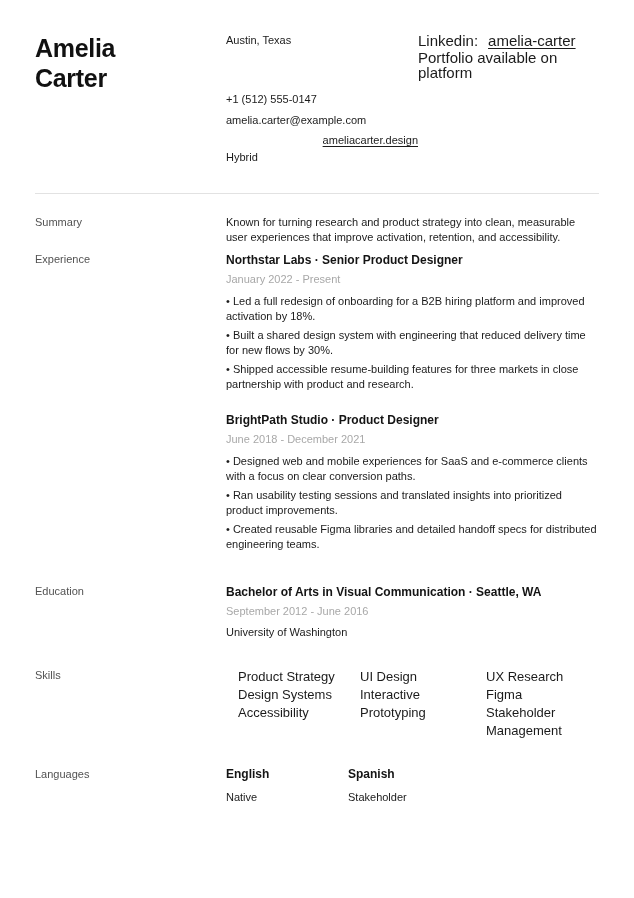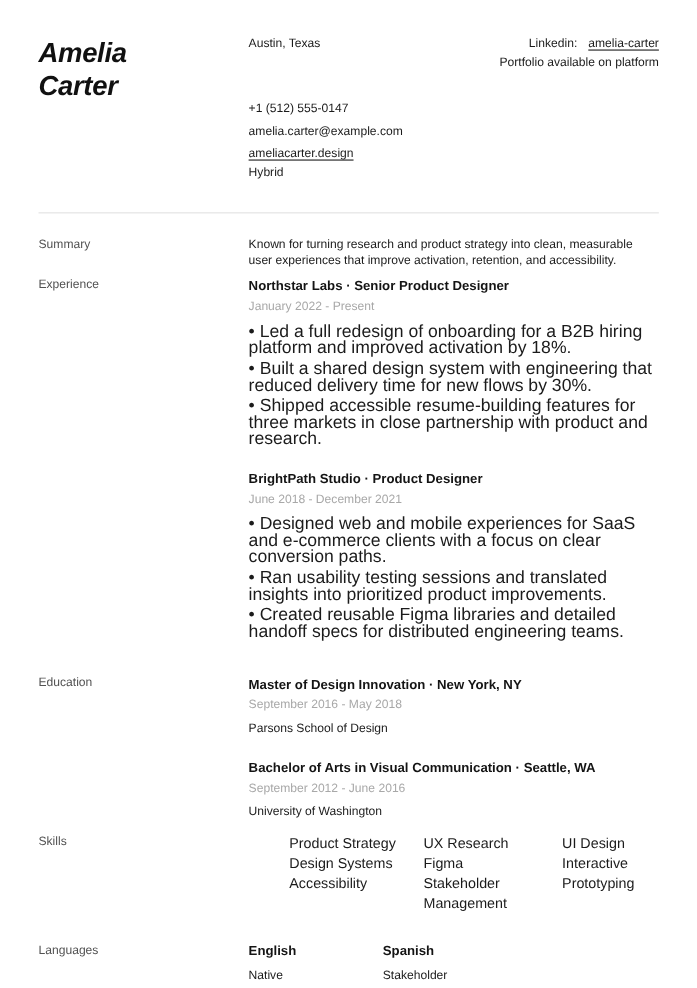--- a/index.html
+++ b/index.html
@@ -14,44 +14,43 @@
   .page { padding: 33px 35px 0 35px; }
 
   
   .header { display: grid; grid-template-columns: 191px 192px 1fr; }
   .name {
     font-size: 25px;
     font-weight: bold;
     line-height: 30px;
     letter-spacing: -0.3px;
     color: #111111;
-    font-style: italic;
   }
   .headline { margin-top: 11px; font-size: 11px; color: #2e2e2e; }
   .contact-line { font-size: 11px; line-height: 15px; margin-bottom: 5px; color: #1b1b1b; }
   .contact-line.gap { margin-bottom: 6px; margin-top: 44px; }
   .link { text-decoration: underline; text-underline-offset: 2px; cursor: pointer; color: #1b1b1b; }
-  .links-line { font-size: 11px; line-height: 15px; margin-bottom: 2px; text-align: right; }
+  .links-line { font-size: 15px; line-height: 15px; margin-bottom: 2px; }
   .linkedin-label { margin-right: 10px; }
 
   .divider { border: none; border-top: 1px solid #e2e2e2; margin-top: 23px; }
 
   
   .section { display: grid; grid-template-columns: 191px 1fr; margin-top: 7px; }
   .section.first { margin-top: 21px; }
   .section-label { font-size: 11px; color: #525252; padding-top: 1px; }
   .body-text { font-size: 11px; line-height: 15px; color: #1b1b1b; }
   .para { margin: 0; }
 
   .entry { margin-bottom: 20px; }
   .entry:last-child { margin-bottom: 0; }
   .entry-title { font-size: 12px; font-weight: bold; color: #141414; line-height: 16px; }
   .entry-dates { font-size: 11px; color: #a8a8a8; margin-top: 4px; line-height: 14px; }
   .bullets { list-style: none; margin-top: 8px; }
-  .bullet { font-size: 16px; line-height: 15px; margin-bottom: 4px; }
+  .bullet { font-size: 11px; line-height: 15px; margin-bottom: 4px; }
   .bullet::before { content: "• "; }
   .school { font-size: 11px; margin-top: 7px; line-height: 15px; }
 
   .skills-grid { display: grid; grid-template-columns: 122px 126px 1fr; }
   .skill-item { font-size: 13px; line-height: 18px; padding-left: 12px; }
 
   .lang-grid { display: grid; grid-template-columns: 122px 1fr; }
   .lang-name { font-size: 12px; font-weight: bold; color: #141414; line-height: 15px; }
   .lang-level { font-size: 11px; margin-top: 8px; line-height: 15px; }
 </style>
@@ -65,21 +64,21 @@
       <div class="name">
         <div>Amelia</div>
         <div>Carter</div>
       </div>
     </div>
 
     <div>
       <div class="contact-line">Austin, Texas</div>
       <div class="contact-line gap">+1 (512) 555-0147</div>
       <div class="contact-line">amelia.carter@example.com</div>
-      <div class="contact-line" style="margin-bottom:2px;">
+      <div class="contact-line" style="margin-bottom:2px;text-align:right;">
         <span class="link">ameliacarter.design</span>
       </div>
       <div class="contact-line">Hybrid</div>
     </div>
 
     <div>
       <div class="links-line">
         <span class="linkedin-label">Linkedin:</span><span class="link">amelia-carter</span>
       </div>
       <div class="links-line">Portfolio available on platform</div>
@@ -119,51 +118,46 @@
         </ul>
       </div>
 
     </div>
   </div>
 
   <div class="section" style="margin-top:28px;">
     <div class="section-label">Education</div>
     <div>
 
-      <div class="entry">
-        <div class="entry-title">Master of Design Innovation · New York, NY</div>
-        <div class="entry-dates">September 2016 - May 2018</div>
-        <div class="school">Parsons School of Design</div>
-      </div>
 
       <div class="entry">
         <div class="entry-title">Bachelor of Arts in Visual Communication · Seattle, WA</div>
         <div class="entry-dates">September 2012 - June 2016</div>
         <div class="school">University of Washington</div>
       </div>
 
     </div>
   </div>
 
-  <div class="section" style="margin-top:12px;gap:25px;">
+  <div class="section" style="margin-top:28px;">
     <div class="section-label">Skills</div>
     <div class="skills-grid">
       <div>
         <div class="skill-item">Product Strategy</div>
         <div class="skill-item">Design Systems</div>
         <div class="skill-item">Accessibility</div>
       </div>
       <div>
+        <div class="skill-item">UI Design</div>
+        <div class="skill-item">Interactive Prototyping</div>
+      </div>
+      <div>
         <div class="skill-item">UX Research</div>
         <div class="skill-item">Figma</div>
         <div class="skill-item">Stakeholder Management</div>
-      </div>
-      <div>
-        <div class="skill-item">UI Design</div>
-        <div class="skill-item">Interactive Prototyping</div>
       </div>
     </div>
   </div>
 
   <div class="section" style="margin-top:27px;">
     <div class="section-label">Languages</div>
     <div class="lang-grid">
       <div>
         <div class="lang-name">English</div>
         <div class="lang-level">Native</div>

